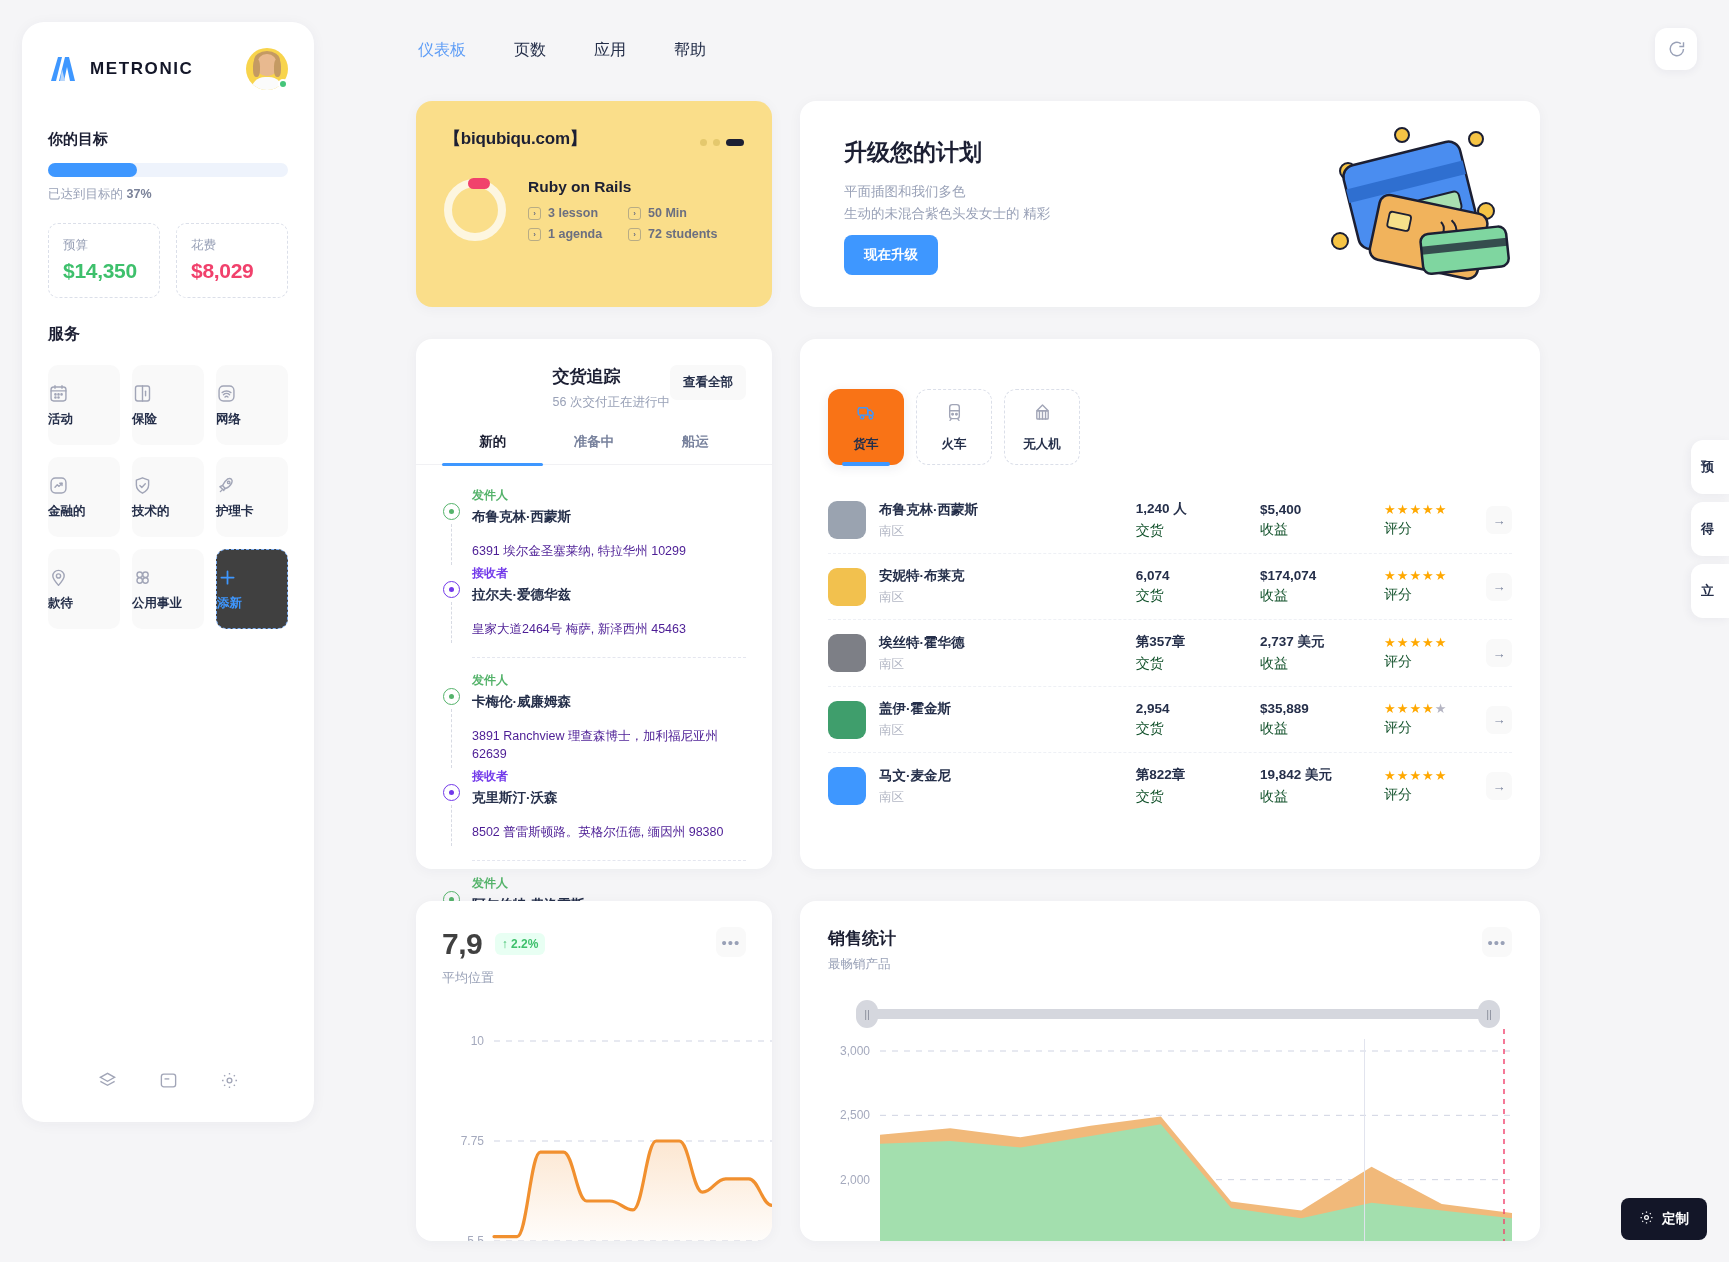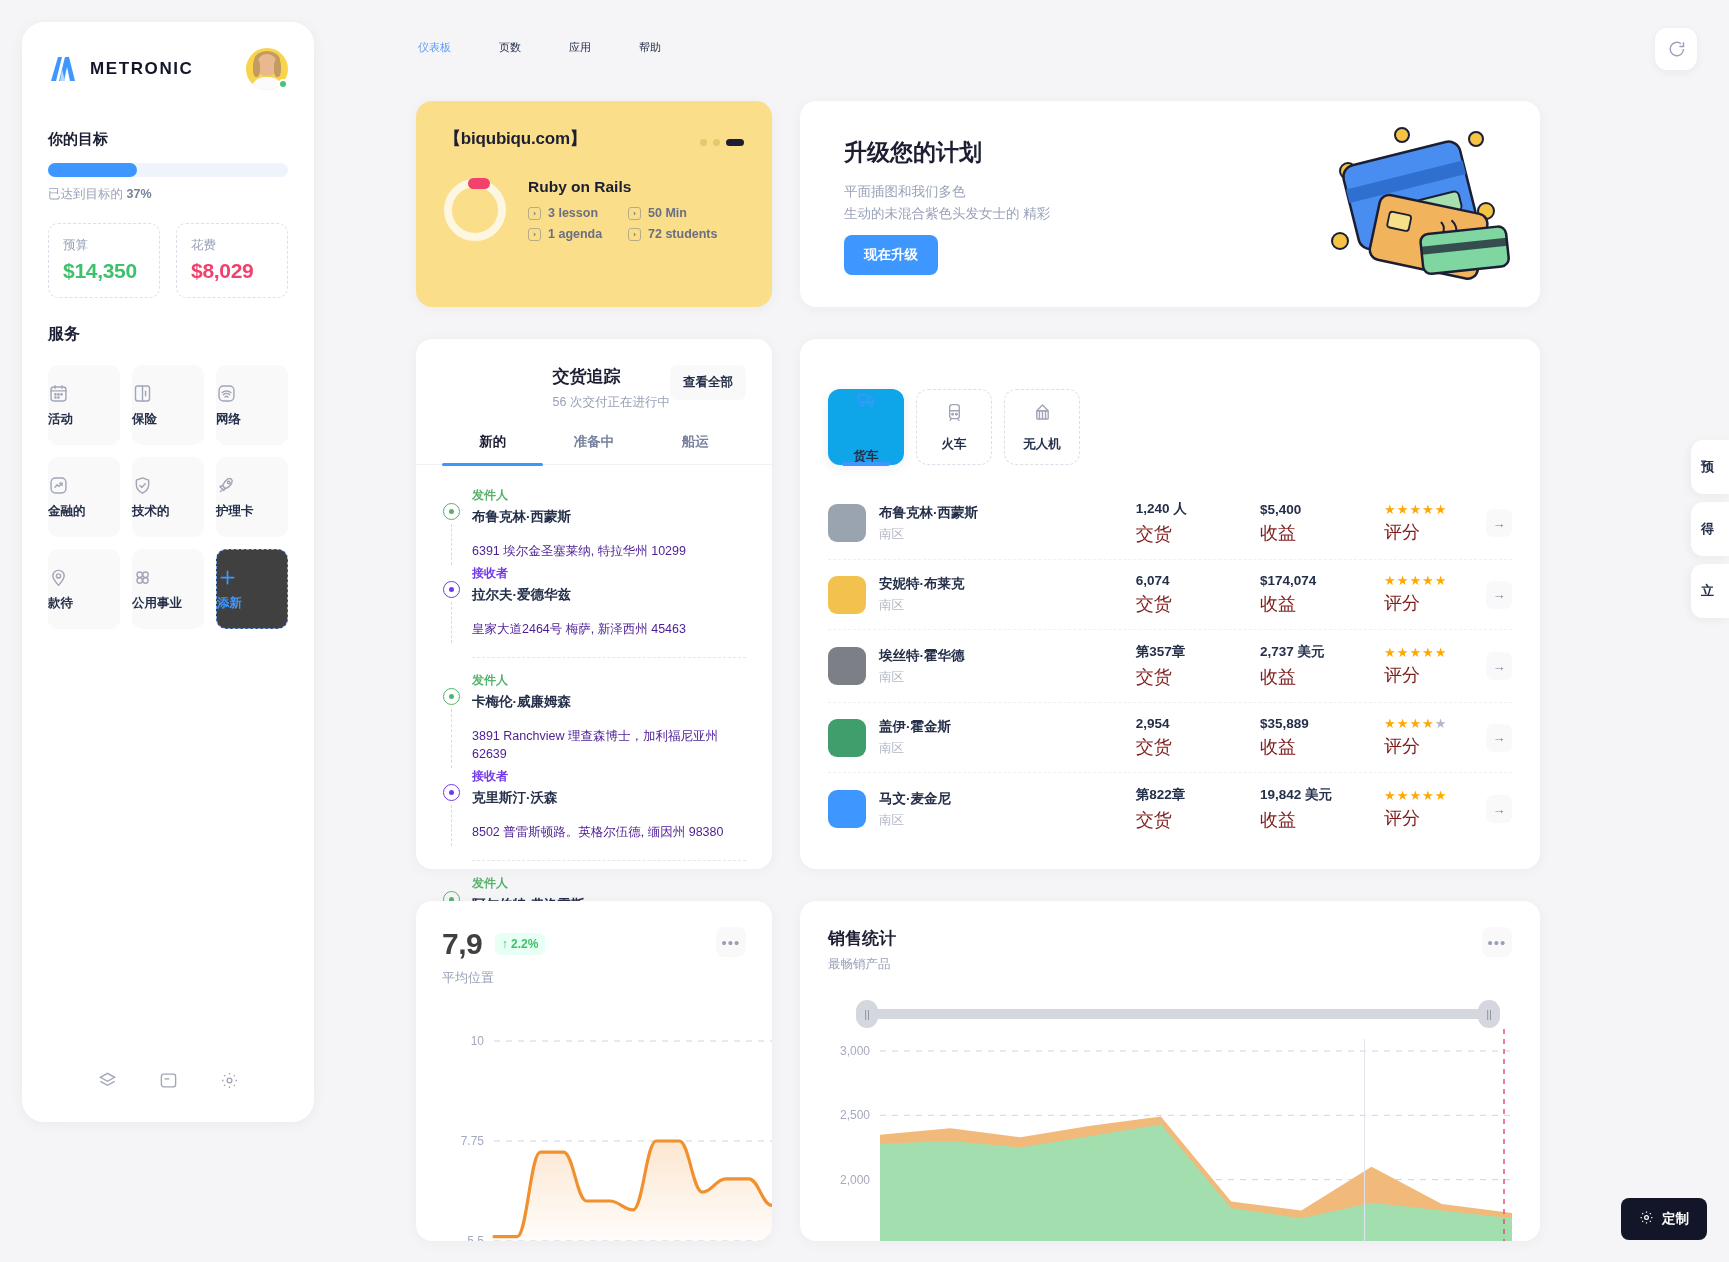--- a/index.html
+++ b/index.html
@@ -66,21 +66,21 @@
   .svc-ico { color: #a1a5b7; display: flex; }
   .svc-tile.add .svc-ico { color: #3e97ff; }
 
   .sidebar-foot {
     position: absolute; left: 0; right: 0; bottom: 28px;
     display: flex; align-items: center; justify-content: center; gap: 42px; color: #a1a5b7;
   }
 
   
   .topnav { position: absolute; left: 410px; top: 36px; display: flex; gap: 32px; }
-  .topnav a { font-size: 11px; color: #252f4a; text-decoration: none; padding: 4px 8px; }
+  .topnav a { font-size: 16px; color: #252f4a; text-decoration: none; padding: 4px 8px; }
   .topnav a.active { color: #5e9df6; }
   .chat-btn {
     position: absolute; right: 32px; top: 28px; width: 42px; height: 42px;
     border-radius: 12px; background: #fff; display: flex; align-items: center; justify-content: center;
     color: #99a1b7; box-shadow: 0 2px 10px rgba(30,40,80,.06);
   }
 
   
   .card { position: absolute; background: #fff; border-radius: 16px; box-shadow: 0 2px 14px rgba(30,40,80,.045); }
 
@@ -142,34 +142,34 @@
   .tl-sep { border-top: 1px dashed #e4e6ef; margin: 14px 0 14px 30px; }
 
   
   .card-agents { left: 800px; top: 339px; width: 740px; height: 530px; padding: 26px 28px 0 28px; }
   .mode-row { margin-top: 24px; display: flex; gap: 12px; }
   .mode {
     width: 76px; height: 76px; border-radius: 12px; border: 1px dashed #dbdfe9;
     display: flex; flex-direction: column; align-items: center; justify-content: center; gap: 9px;
     color: #a1a5b7; position: relative; background: #fff;
   }
-  .mode.active { border: none; background: #0ea5e9; box-shadow: 0 3px 12px rgba(30,40,80,.08); color: #3e97ff; justify-content: space-between; }
+  .mode.active { border: none; background: #f97316; box-shadow: 0 3px 12px rgba(30,40,80,.08); color: #3e97ff; }
   .mode.active::after { content: ""; position: absolute; left: 14px; right: 14px; bottom: -1px; height: 4px; border-radius: 3px; background: #3e97ff; }
   .mode-label { font-size: 12.5px; font-weight: 600; color: #252f4a; }
 
   .agent-list { margin-top: 22px; }
   .agent-row { display: flex; align-items: center; padding: 13px 0; border-top: 1px dashed #eef0f5; }
   .agent-row:first-child { border-top: none; }
   .ar-av { width: 38px; height: 38px; border-radius: 9px; overflow: hidden; flex: 0 0 auto; position: relative; }
   .ar-name-wrap { width: 290px; padding-left: 13px; }
   .ar-name { font-size: 13.5px; font-weight: 700; color: #252f4a; }
   .ar-region { margin-top: 4px; font-size: 12.5px; color: #b2b6c4; }
   .ar-col { width: 134px; }
   .ar-val { font-size: 13.5px; font-weight: 600; color: #252f4a; }
-  .ar-cap { margin-top: 4px; font-size: 18px; color: #7f1d1d; }
+  .ar-cap { margin-top: 4px; font-size: 14px; color: #14532d; }
   .ar-stars { width: 110px; }
   .stars { display: flex; gap: 1px; font-size: 13px; color: #ffa800; line-height: 1; }
   .stars .off { color: #b5b5c3; }
   .ar-go { margin-left: auto; width: 28px; height: 28px; border-radius: 7px; background: #f9f9f9; display: flex; align-items: center; justify-content: center; color: #78829d; font-size: 13px; }
 
   
   .card-pos { left: 416px; top: 901px; width: 356px; height: 340px; padding: 26px 26px 0 26px; overflow: hidden; }
   .pos-top { display: flex; align-items: flex-start; justify-content: space-between; }
   .big-num { font-size: 30px; font-weight: 700; color: #404040; letter-spacing: -.5px; }
   .pill { display: inline-flex; align-items: center; gap: 3px; background: #e8fff3; color: #3ec06c; font-size: 12px; font-weight: 700; border-radius: 6px; padding: 4px 7px; vertical-align: 6px; margin-left: 8px; }

